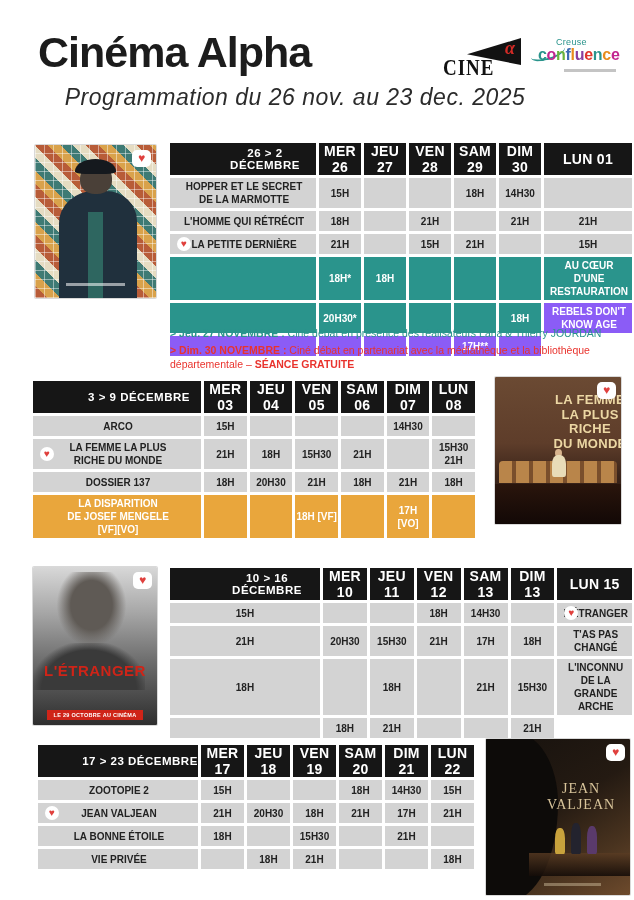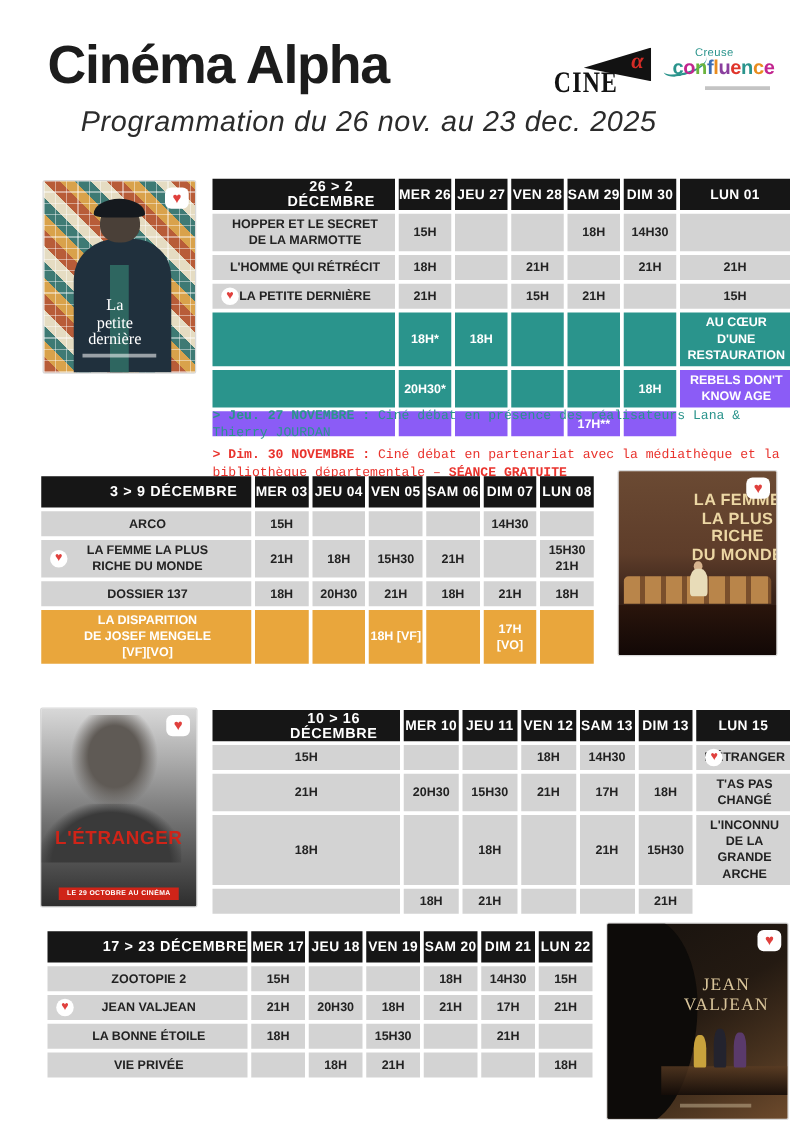--- a/index.html
+++ b/index.html
@@ -29,35 +29,35 @@
 
   
   .sched{position:absolute;display:grid;gap:3px;}
   #t0{left:170px;top:133px;width:462px;grid-template-columns:146px repeat(6,1fr);}
   #t1{left:33px;top:371px;width:442px;grid-template-columns:168px repeat(6,1fr);}
   #t2{left:170px;top:558px;width:462px;grid-template-columns:150px repeat(6,1fr);}
   #t3{left:38px;top:735px;width:436px;grid-template-columns:160px repeat(6,1fr);}
 
   .tc{display:flex;align-items:center;justify-content:center;text-align:center;
       font-weight:700;box-sizing:border-box;}
-  .th{background:#161616;color:#fff;font-size:11px;min-height:25px;letter-spacing:.3px;}
+  .th{background:#161616;color:#fff;font-size:14px;min-height:25px;letter-spacing:.3px;}
   .tt{font-size:11.5px;letter-spacing:.5px;padding-left:44px;}
   .tn,.td{font-size:10px;color:#222;min-height:20px;white-space:pre-line;line-height:1.3;
           padding:2px 1px;}
   .tn{position:relative;padding:2px 4px 2px 6px;}
   .st-gray{background:#d3d3d3;}
   .st-teal{background:#2a948c;color:#fff;}
   .st-red{background:#8b5cf6;color:#fff;}
   .st-orange{background:#e9a63c;color:#fff;}
   .rowheart{position:absolute;left:7px;top:50%;transform:translateY(-50%);
             width:14px;height:14px;background:#fff;border-radius:50%;color:#e0403d;
             font-size:10px;line-height:14px;text-align:center;}
 
   
-  .notes{position:absolute;left:170px;top:316px;width:462px;font-size:10.5px;line-height:1.35;font-family:Liberation Mono, monospace;}
+  .notes{position:absolute;left:170px;top:316px;width:462px;font-size:10.5px;line-height:1.35;}
   .note{margin-bottom:3px;}
   .note-teal{color:#2a948c;}
   .note-red{color:#e9332d;}
   .note b{font-weight:700;}
 
   
   .poster{position:absolute;overflow:hidden;border-radius:1px;box-shadow:0 0 0 1px rgba(0,0,0,.15);}
   .badge{position:absolute;top:5px;right:5px;width:19px;height:17px;background:#fff;
          border-radius:5px;color:#e0403d;font-size:12px;line-height:17px;text-align:center;z-index:5;}
   .pl{white-space:pre-line;}
@@ -136,23 +136,20 @@
   </div>
 
   <div class="subtitle">Programmation du 26 nov. au 23 dec. 2025</div>
 
   <div class="poster" id="p0">
     <div class="badge">♥</div>
     <div class="p0-body"></div>
     <div class="p0-zip"></div>
     <div class="p0-head"></div>
     <div class="p0-cap"></div>
-    <div class="p0-title pl">La
-petite
-dernière</div>
     <div class="p0-credit"></div>
   </div>
   <div class="sched" id="t0">
       <div class="tc th tt">26 &gt; 2 DÉCEMBRE</div>
       <div class="tc th">MER 26</div>
       <div class="tc th">JEU 27</div>
       <div class="tc th">VEN 28</div>
       <div class="tc th">SAM 29</div>
       <div class="tc th">DIM 30</div>
       <div class="tc th">LUN 01</div>

